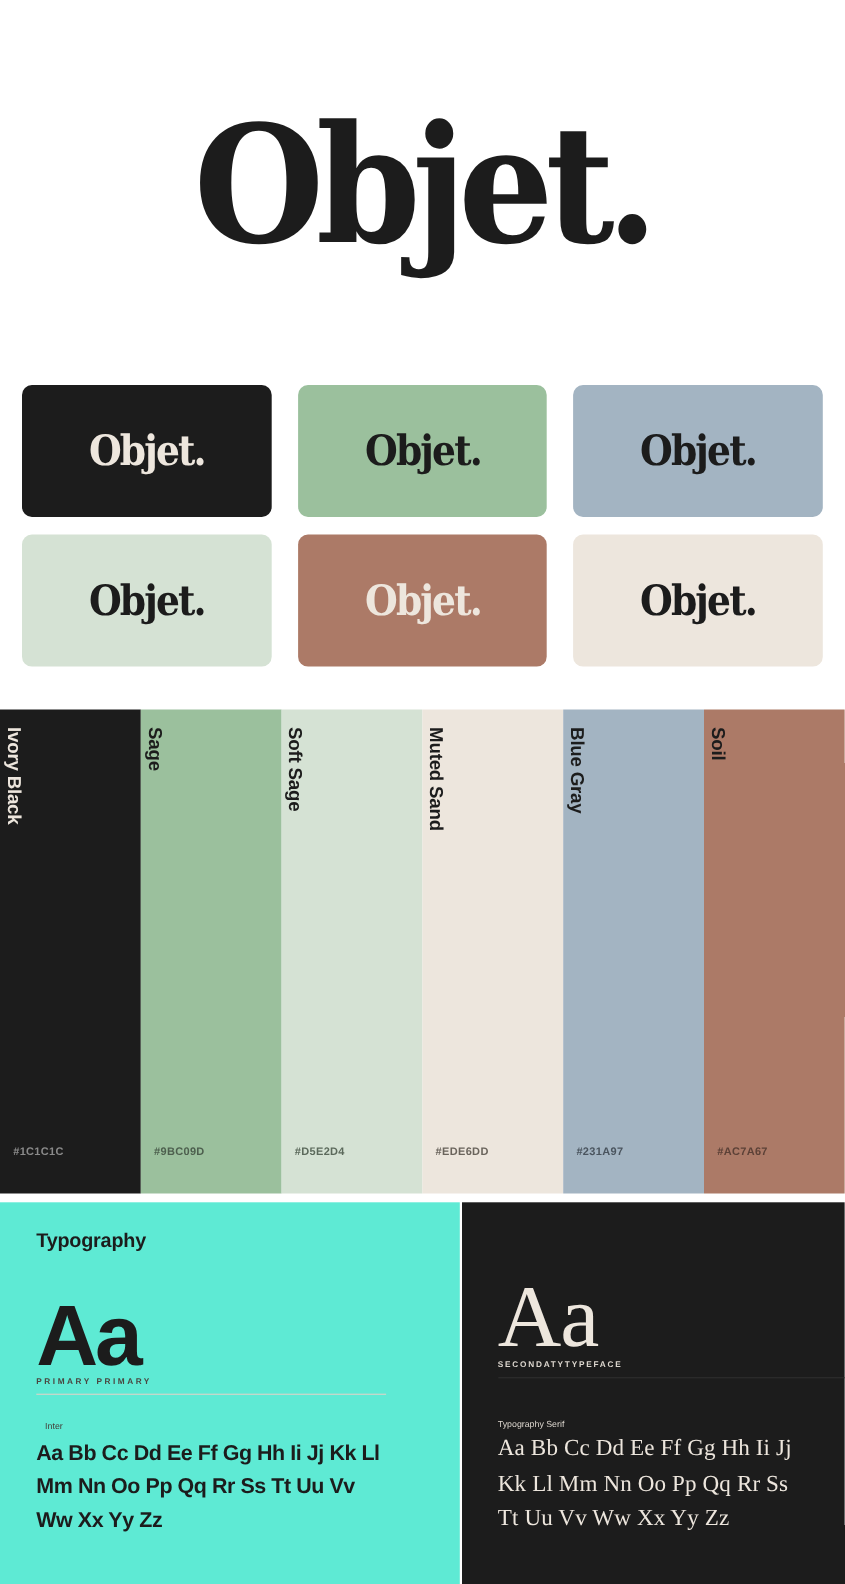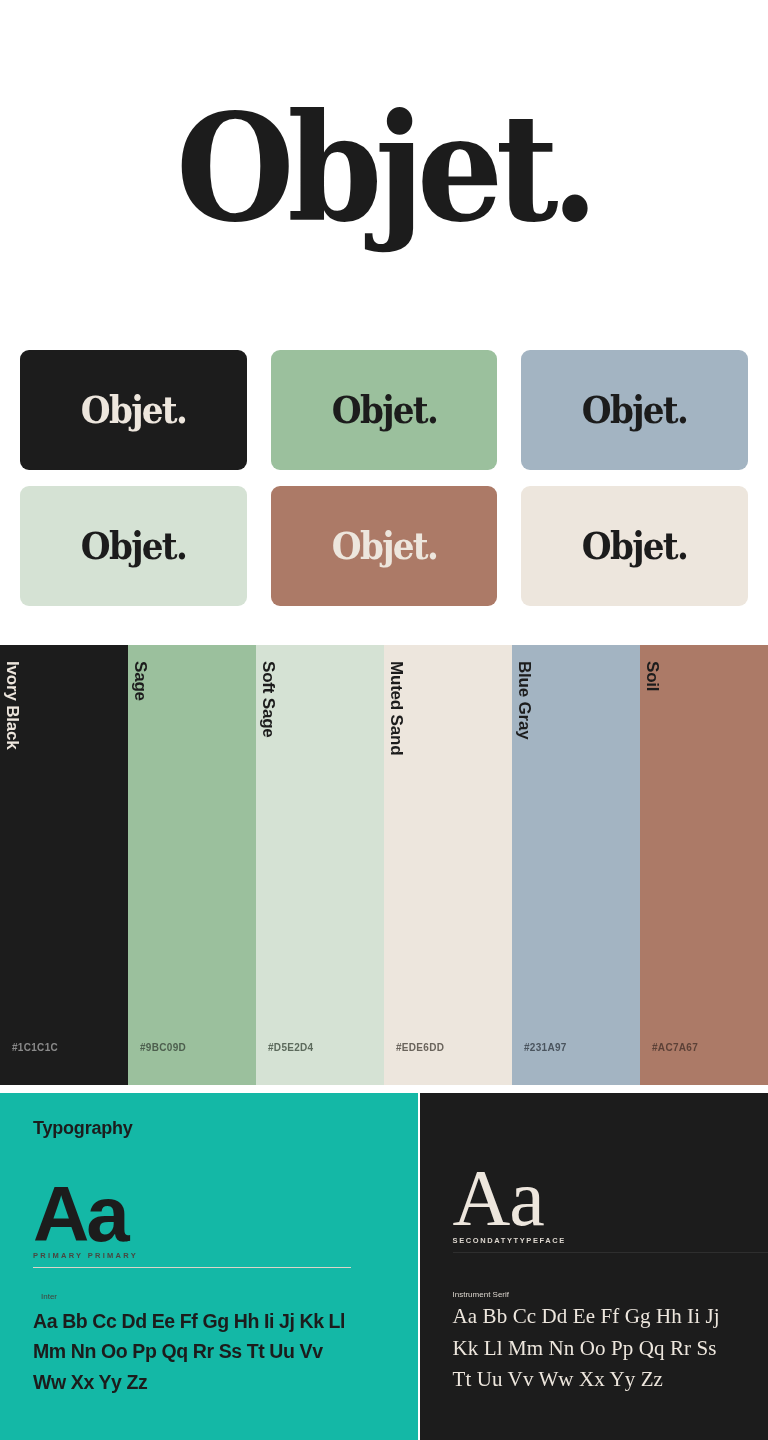--- a/index.html
+++ b/index.html
@@ -89,21 +89,21 @@
     position:absolute; left:0; top:1093px;
     width:768px; height:347px;
     display:flex;
     gap:2px;
   }
   .typo-panel {
     position:relative;
     height:100%;
     overflow:hidden;
   }
-  .typo-left  { width:459px; background:#14b8a6; }
+  .typo-left  { width:459px; background:#5eead4; }
   .typo-right { width:383px; background:#1C1C1C; }
 
   .typo-title {
     position:absolute; left:33px; top:25px;
     font-size:18px; font-weight:700; color:#1C1C1C;
     letter-spacing:-0.2px;
   }
 
   .aa-block { position:absolute; left:33px; }
   .aa-left  { top:88px; }
@@ -241,21 +241,21 @@
 Ww Xx Yy Zz</div>
     </div>
 
     <div class="typo-panel typo-right">
       <div class="aa-block aa-right">
         <div class="aa-glyph-serif">Aa</div>
         <div class="tf-label tf-label-right">SECONDATYTYPEFACE</div>
         <div class="tf-rule tf-rule-right"></div>
       </div>
 
-      <div class="tf-name name-right" style="top:197px;">Instrument Serif</div>
+      <div class="tf-name name-right" style="top:197px;">Typography Serif</div>
 
       <div class="specimen specimen-serif">Aa Bb Cc Dd Ee Ff Gg Hh Ii Jj
 Kk Ll Mm Nn Oo Pp Qq Rr Ss
 Tt Uu Vv Ww Xx Yy Zz</div>
     </div>
 
   </div>
 
 </div>
 

